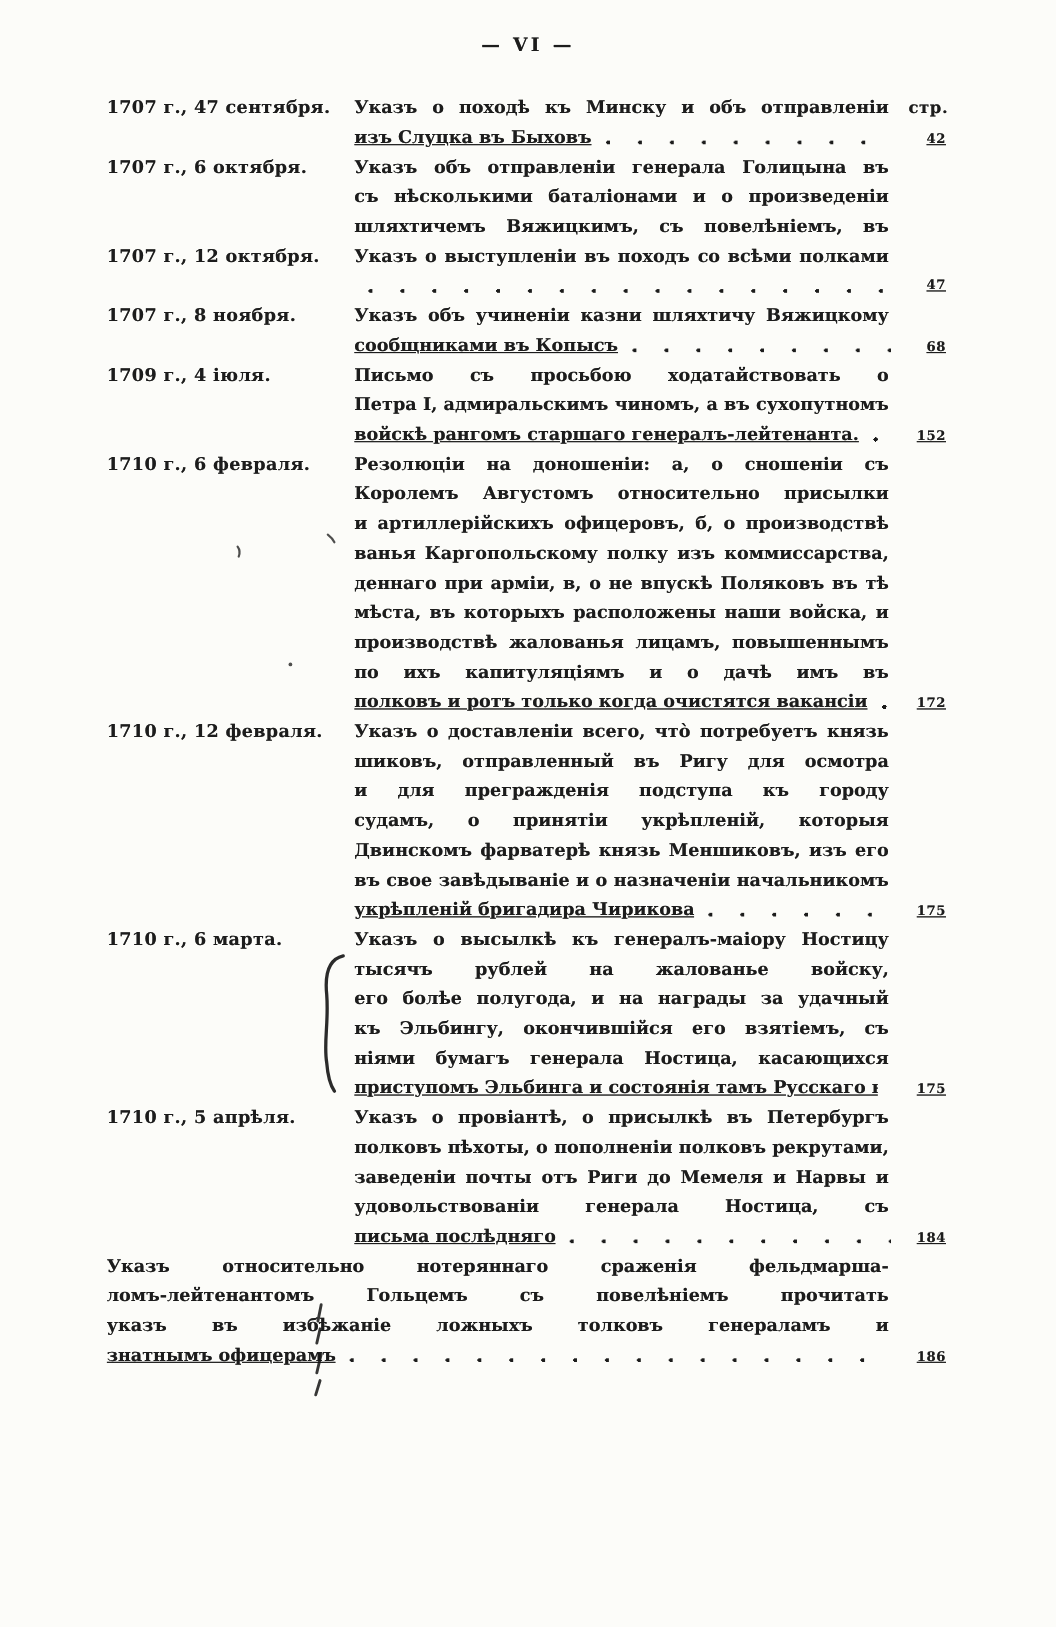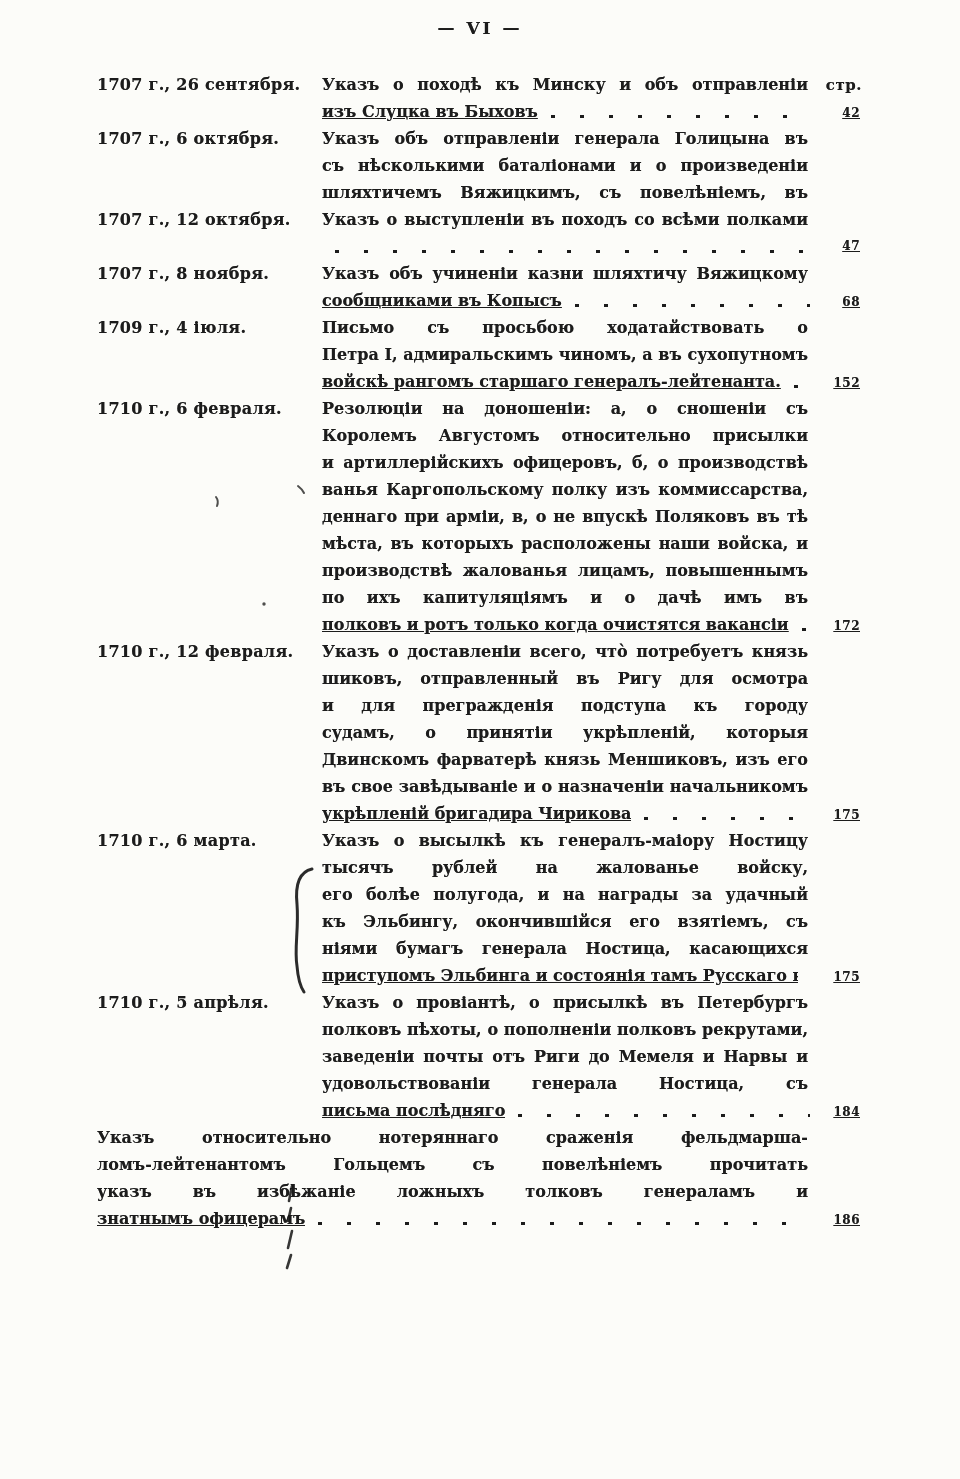--- a/index.html
+++ b/index.html
@@ -6,21 +6,21 @@
   body {
     width: 960px; height: 1479px;
     background: #fcfcf9;
     color: #1c1c1c;
     font-family: "DejaVu Serif", "Liberation Serif", serif;
     font-weight: 700;
     overflow: hidden;
     position: relative;
   }
   .page-header {
-    margin-top: 18px;
+    margin-top: 31px;
     text-align: center;
     font-size: 17px;
     letter-spacing: 3px;
     text-shadow: 0 0 0.4px rgba(0,0,0,0.55);
   }
   .toc {
     position: relative;
     margin: 33px 100px 0 97px; 
     font-size: 16px;
     line-height: 27px;
@@ -74,21 +74,21 @@
 </style>
 </head>
 <body>
 
 <div class="page-header">— VI —</div>
 
 <div class="toc">
   <div class="col-header">стр.</div>
   <div id="toc-entries">
       <div class="entry">
-        <div class="date">1707 г., 26 сентября.</div>
+        <div class="date">1707 г., 47 сентября.</div>
         <div class="desc">
           <div class="line">Указъ о походѣ къ Минску и объ отправленіи пушекъ</div>
           <div class="lastline">
             <span class="ltext">изъ Слуцка въ Быховъ</span>
             <span class="leader"></span>
             <span class="pagenum">42</span>
           </div>
         </div>
       </div>
       <div class="entry">

